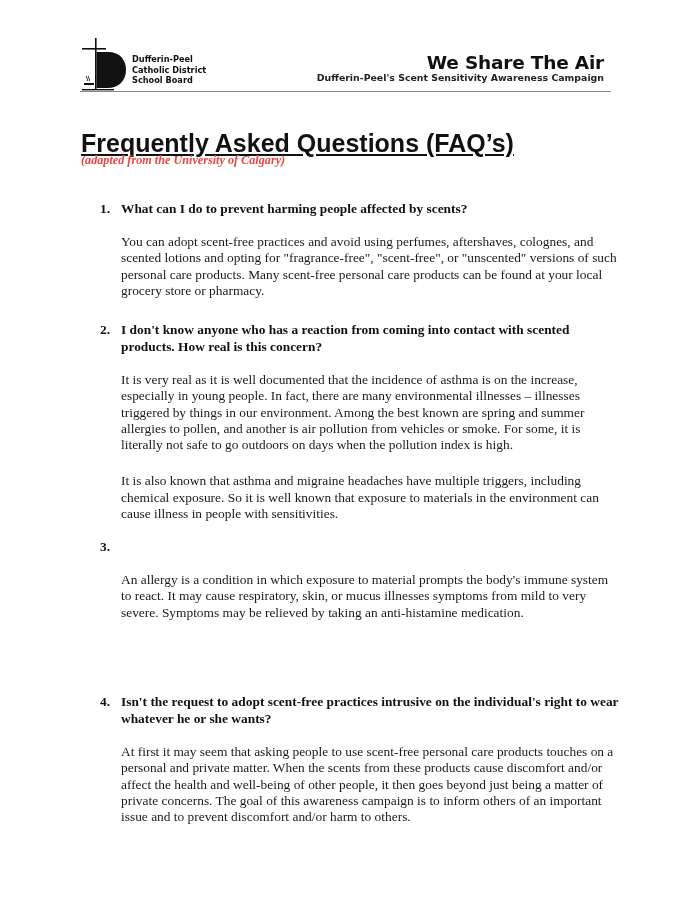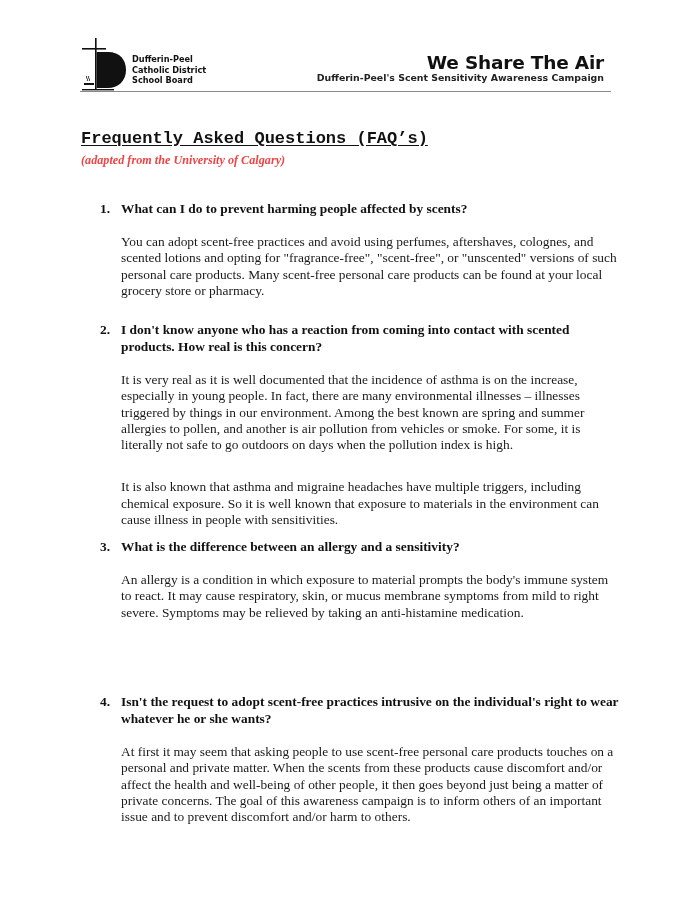--- a/index.html
+++ b/index.html
@@ -3,27 +3,27 @@
   <meta charset="utf-8">
   <style>
     html, body { margin: 0; padding: 0; background: #ffffff; }
     body { width: 693px; height: 898px; position: relative; overflow: hidden; color: #111; }
     .header { position: absolute; left: 80px; top: 38px; width: 530px; height: 56px; }
     .logo { position: absolute; left: 0; top: 0; width: 48px; height: 54px; }
     .org { position: absolute; left: 52px; top: 16px; font-family: "DejaVu Sans", sans-serif; font-weight: bold; font-size: 8.2px; line-height: 10.5px; color: #111; }
     .campaign-title { position: absolute; right: 6px; top: 14px; font-family: "DejaVu Sans", sans-serif; font-weight: bold; font-size: 18.5px; color: #111; letter-spacing: -0.2px; }
     .campaign-sub { position: absolute; right: 6px; top: 34px; font-family: "DejaVu Sans", sans-serif; font-weight: bold; font-size: 9.4px; color: #222; white-space: nowrap; }
     .header-rule { position: absolute; left: 80px; top: 91px; width: 531px; height: 1px; background: #8a8a8a; }
-    .title { position: absolute; left: 81px; top: 129px; font-family: Liberation Mono, monospace; font-weight: bold; font-size: 17px; text-decoration: underline; text-underline-offset: 2px; color: #111; }
+    .title { position: absolute; left: 81px; top: 129px; font-family: Liberation Sans, sans-serif; font-weight: bold; font-size: 25px; text-decoration: underline; text-underline-offset: 2px; color: #111; }
     .subtitle { position: absolute; left: 81px; top: 153px; font-family: "Liberation Serif", serif; font-weight: bold; font-style: italic; font-size: 12.2px; color: #ef4444; }
     .faq { position: absolute; left: 100px; width: 520px; font-family: "Liberation Serif", serif; }
     .q { display: flex; font-weight: bold; font-size: 13.4px; line-height: 17px; color: #111; }
     .q .num { width: 21px; flex: none; }
     .a { margin-left: 21px; font-size: 13.4px; line-height: 16.3px; color: #1a1a1a; margin-top: 17px; }
-    .a + .a { margin-top: 26px; }
+    .a + .a { margin-top: 20px; }
   </style>
 </head>
 <body>
 
 <div class="header">
   <svg class="logo" viewBox="0 0 48 54">
     <rect x="15" y="0" width="1.6" height="52" fill="#111"></rect>
     <rect x="2" y="10" width="24" height="1.6" fill="#111"></rect>
     <path d="M16.6 14 L28 14 C40 14 46 22 46 32 C46 43 38 50 28 50 L16.6 50 Z" fill="#111"></path>
     <path d="M7 38 c-2 2 2 3 0 5 M9 38 c-2 2 2 3 0 5" stroke="#111" stroke-width="1" fill="none"></path>
@@ -56,23 +56,22 @@
     <span class="num">2.</span>
     <span>I don't know anyone who has a reaction from coming into contact with scented products. How real is this concern?</span>
   </div>
   <div class="a">It is very real as it is well documented that the incidence of asthma is on the increase, especially in young people. In fact, there are many environmental illnesses – illnesses triggered by things in our environment. Among the best known are spring and summer allergies to pollen, and another is air pollution from vehicles or smoke. For some, it is literally not safe to go outdoors on days when the pollution index is high.</div>
   <div class="a">It is also known that asthma and migraine headaches have multiple triggers, including chemical exposure. So it is well known that exposure to materials in the environment can cause illness in people with sensitivities.</div>
 </div>
 
 <div class="faq" style="top:538px;">
   <div class="q">
     <span class="num">3.</span>
-    <span>What is the difference between an allergy and a sensitivity?</span>
   </div>
-  <div class="a">An allergy is a condition in which exposure to material prompts the body's immune system to react. It may cause respiratory, skin, or mucus membrane symptoms from mild to right severe. Symptoms may be relieved by taking an anti-histamine medication.</div>
+  <div class="a">An allergy is a condition in which exposure to material prompts the body's immune system to react. It may cause respiratory, skin, or mucus illnesses symptoms from mild to very severe. Symptoms may be relieved by taking an anti-histamine medication.</div>
 </div>
 
 <div class="faq" style="top:693px;">
   <div class="q">
     <span class="num">4.</span>
     <span>Isn't the request to adopt scent-free practices intrusive on the individual's right to wear whatever he or she wants?</span>
   </div>
   <div class="a">At first it may seem that asking people to use scent-free personal care products touches on a personal and private matter. When the scents from these products cause discomfort and/or affect the health and well-being of other people, it then goes beyond just being a matter of private concerns. The goal of this awareness campaign is to inform others of an important issue and to prevent discomfort and/or harm to others.</div>
 </div>
 

